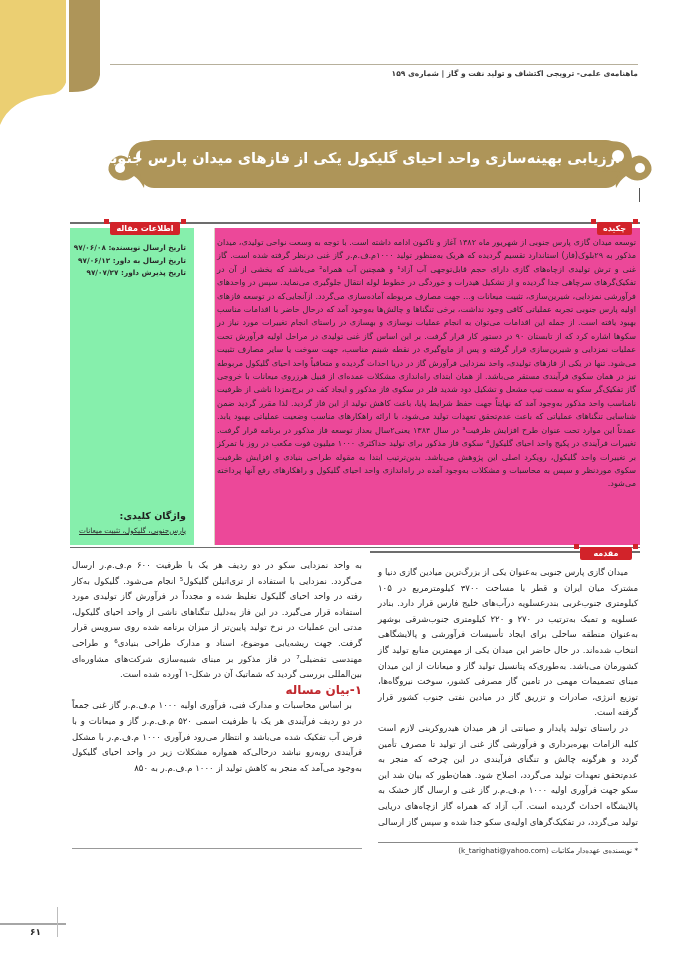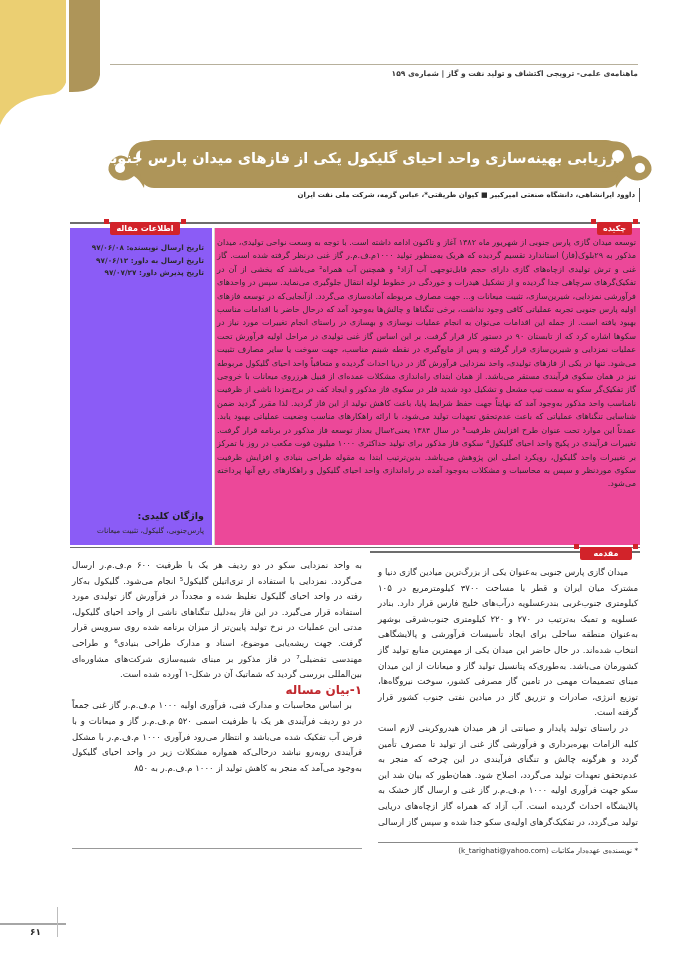--- a/index.html
+++ b/index.html
@@ -147,24 +147,24 @@
       height: 5px;
       background: #d2232a;
     }
     .tag::before { left: -6px; }
     .tag::after { right: -6px; }
 
     
     .info-box {
       position: absolute;
       left: 70px;
-      width: 142px;
+      width: 124px;
       top: 228px;
       height: 317px;
-      background: #8b5cf6;
+      background: #86efac;
     }
     .info-dates {
       position: absolute;
       right: 8px;
       top: 14px;
       font-size: 7.3px;
       font-weight: bold;
       line-height: 12.5px;
       color: #2b2b2b;
       text-align: right;
@@ -178,20 +178,21 @@
       font-weight: bold;
       color: #1f1f1f;
     }
     .kw-text {
       position: absolute;
       right: 8px;
       top: 298px;
       font-size: 7.3px;
       color: #2b2b2b;
       white-space: nowrap;
+      text-decoration: underline;
     }
 
     
     .col {
       position: absolute;
       font-size: 8.6px;
       line-height: 15.6px;
       text-align: justify;
       text-align-last: right;
       color: #1f1f1f;
@@ -292,21 +293,21 @@
   <div class="title-bar"></div>
   <svg class="swirl right" viewBox="0 0 70 60">
     <path d="M15 12 Q40 8 42 28 Q50 22 58 30 Q66 40 56 48 Q46 54 36 46 Q30 50 26 58 Q24 48 30 42 Q20 40 12 42 L0 42 L0 10 Z" fill="#ae9559"></path>
     <circle cx="50" cy="38" r="5" fill="#ffffff"></circle>
     <circle cx="28" cy="26" r="6" fill="#ffffff"></circle>
   </svg>
   <div class="title-text">ارزیابی بهینه‌سازی واحد احیای گلیکول یکی از فازهای میدان پارس جنوبی</div>
 </div>
 
 <div class="authors-wrap">
-  <span class="rule"></span><span>داوود ایرانشاهی، دانشگاه صنعتی امیرکبیر ■ کیوان طریقتی*، عباس گزمه، شرکت ملی نفت ایران</span>
+  <span class="rule"></span>
 </div>
 
 <div class="hrule" style="left:70px; right:60px; top:222px;"></div>
 
 <div class="abstract-box">
   <div class="abstract-text" style="top:8px;">توسعه میدان گازی پارس جنوبی از شهریور ماه ۱۳۸۲ آغاز و تاکنون ادامه داشته است. با توجه به وسعت نواحی تولیدی، میدان مذکور به ۲۹بلوک(فاز) استاندارد تقسیم گردیده که هریک به‌منظور تولید ۱۰۰۰م.ف.م.ر گاز غنی درنظر گرفته شده است. گاز غنی و ترش تولیدی ازچاه‌های گازی دارای حجم قابل‌توجهی آب آزاد¹ و همچنین آب همراه² می‌باشد که بخشی از آن در تفکیک‌گرهای سرچاهی جدا گردیده و از تشکیل هیدرات و خوردگی در خطوط لوله انتقال جلوگیری می‌نماید. سپس در واحدهای فرآورشی نمزدایی، شیرین‌سازی، تثبیت میعانات و... جهت مصارف مربوطه آماده‌سازی می‌گردد. ازآنجایی‌که در توسعه فازهای اولیه پارس جنوبی تجربه عملیاتی کافی وجود نداشت، برخی تنگناها و چالش‌ها به‌وجود آمد که درحال حاضر با اقدامات مناسب بهبود یافته است. از جمله این اقدامات می‌توان به انجام عملیات نوسازی و بهسازی در راستای انجام تغییرات مورد نیاز در سکوها اشاره کرد که از تابستان ۹۰ در دستور کار قرار گرفت. بر این اساس گاز غنی تولیدی در مراحل اولیه فرآورش تحت عملیات نمزدایی و شیرین‌سازی قرار گرفته و پس از مایع‌گیری در نقطه شبنم مناسب، جهت سوخت یا سایر مصارف تثبیت می‌شود. تنها در یکی از فازهای تولیدی، واحد نمزدایی فرآورش گاز در دریا احداث گردیده و متعاقباً واحد احیای گلیکول مربوطه نیز در همان سکوی فرآیندی مستقر می‌باشد. از همان ابتدای راه‌اندازی مشکلات عمده‌ای از قبیل هرزروی میعانات با خروجی گاز تفکیک‌گر سکو به سمت تیپ مشعل و تشکیل دود شدید فلر در سکوی فاز مذکور و ایجاد کف در برج‌نمزدا ناشی از ظرفیت نامناسب واحد مذکور به‌وجود آمد که نهایتاً جهت حفظ شرایط پایا، باعث کاهش تولید از این فاز گردید. لذا مقرر گردید ضمن شناسایی تنگناهای عملیاتی که باعث عدم‌تحقق تعهدات تولید می‌شود، با ارائه راهکارهای مناسب وضعیت عملیاتی بهبود یابد. عمدتاً این موارد تحت عنوان طرح افزایش ظرفیت³ در سال ۱۳۸۴ یعنی۲سال بعداز توسعه فاز مذکور در برنامه قرار گرفت. تغییرات فرآیندی در پکیج واحد احیای گلیکول⁴ سکوی فاز مذکور برای تولید حداکثری ۱۰۰۰ میلیون فوت مکعب در روز با تمرکز بر تغییرات واحد گلیکول، رویکرد اصلی این پژوهش می‌باشد. بدین‌ترتیب ابتدا به مقوله طراحی بنیادی و افزایش ظرفیت سکوی موردنظر و سپس به محاسبات و مشکلات به‌وجود آمده در راه‌اندازی واحد احیای گلیکول و راهکارهای رفع آنها پرداخته می‌شود.</div>
 </div>
 <div class="tag" style="right:68px; top:222px; width:35px;">چکیده</div>
 
 <div class="info-box">

